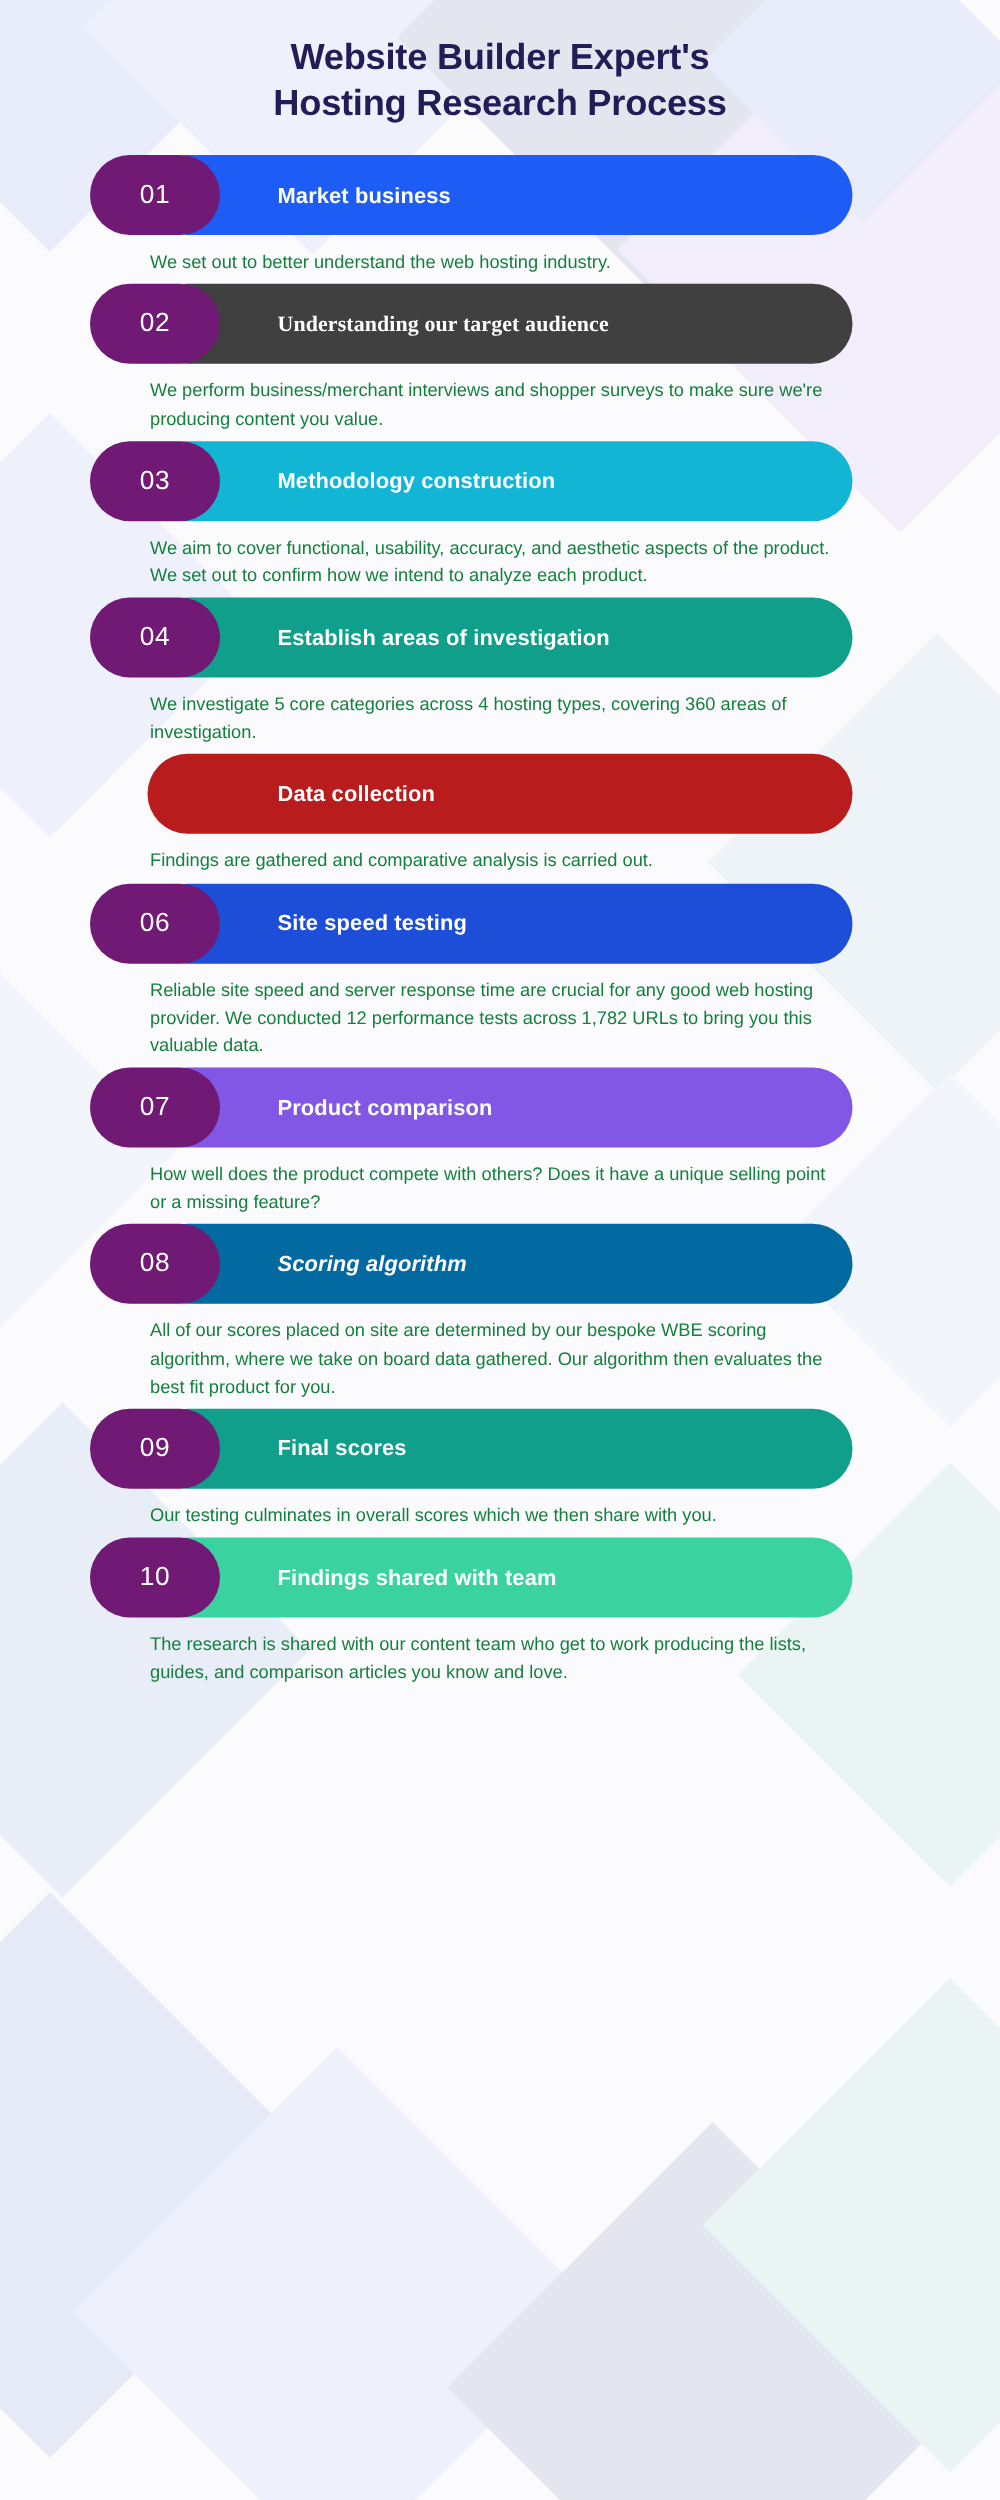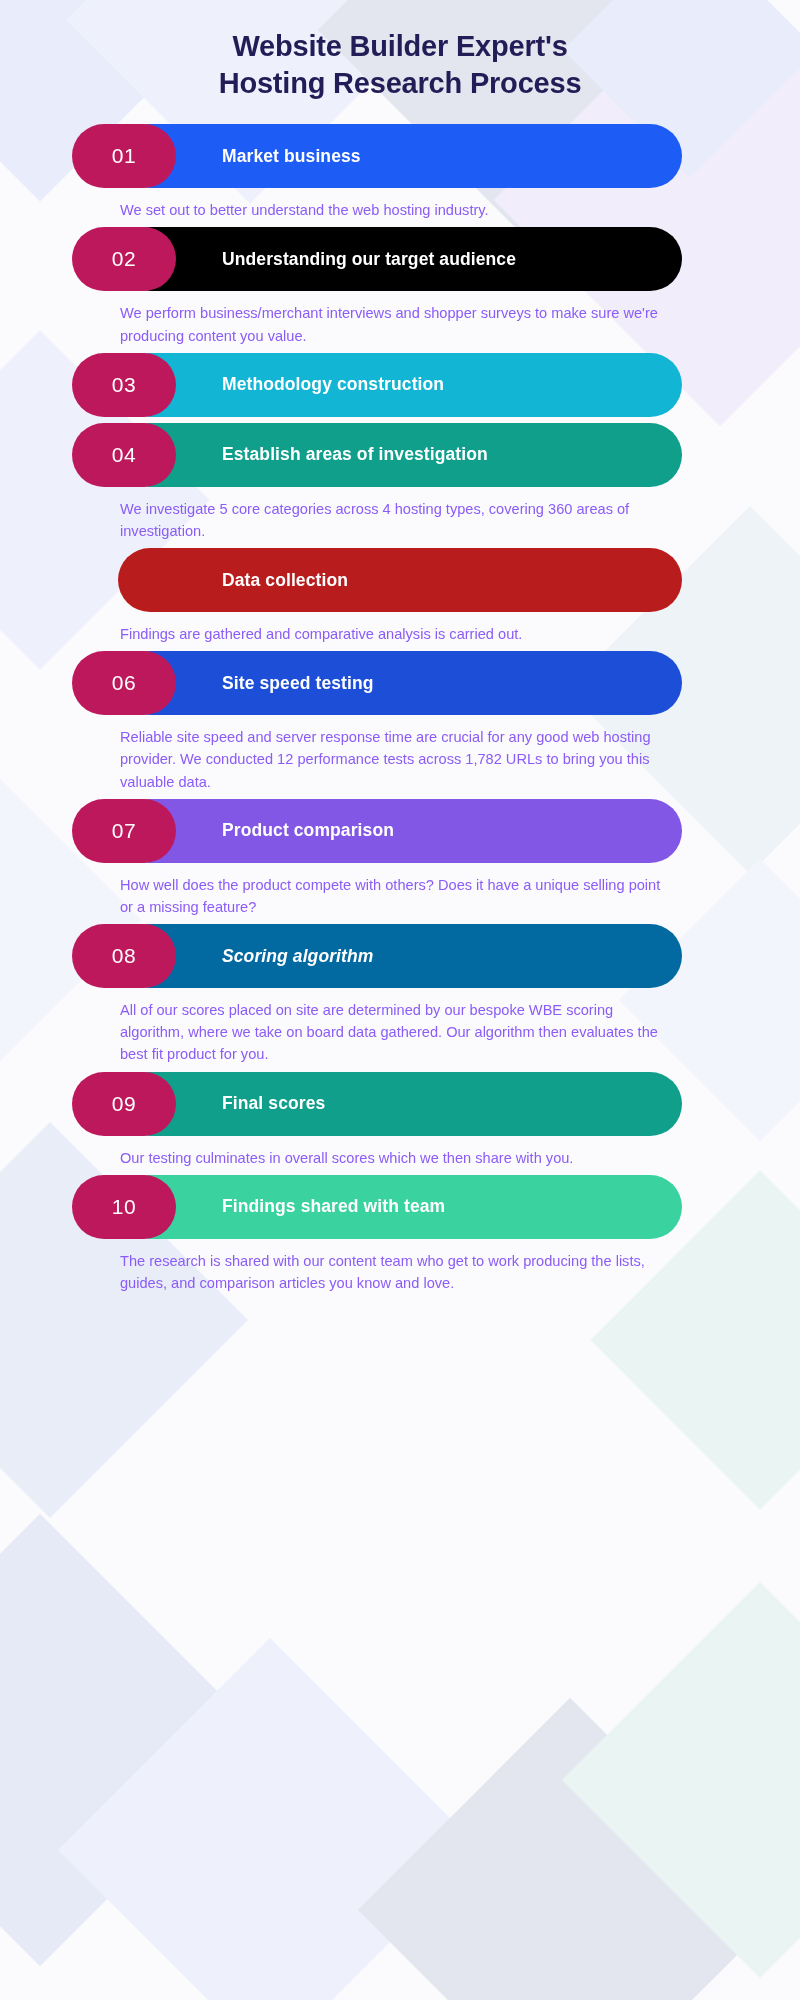--- a/index.html
+++ b/index.html
@@ -68,34 +68,34 @@
     padding-left: 104px;
     letter-spacing: 0.1px;
   }
   .badge {
     position: absolute;
     left: 0;
     top: 0;
     width: 104px;
     height: 64px;
     border-radius: 32px;
-    background: #be185d;
+    background: #701a75;
     display: flex;
     align-items: center;
     justify-content: center;
     z-index: 3;
   }
   .badge-num {
     color: #ffffff;
     font-size: 21px;
     font-weight: normal;
     letter-spacing: 0.5px;
   }
   .desc {
-    color: #8b5cf6;
+    color: #15803d;
     font-size: 14.6px;
     line-height: 1.52;
     padding: 11px 6px 0 2px;
     max-width: 560px;
   }
 </style>
 </head>
 <body>
 
 <div class="bg-layer">
@@ -132,39 +132,40 @@
         </div>
         <div class="badge">
           <span class="badge-num">01</span>
         </div>
       </div>
       <p class="desc">We set out to better understand the web hosting industry.</p>
     </div>
 
     <div class="step">
       <div class="bar-wrap">
-        <div class="bar" style="background:#000000;">
+        <div class="bar" style="background:#404040;font-family:Liberation Serif, serif;">
           <span class="bar-label">Understanding our target audience</span>
         </div>
         <div class="badge">
           <span class="badge-num">02</span>
         </div>
       </div>
       <p class="desc">We perform business/merchant interviews and shopper surveys to make sure we're producing content you value.</p>
     </div>
 
     <div class="step">
       <div class="bar-wrap">
         <div class="bar" style="background:#12b5d4;">
           <span class="bar-label">Methodology construction</span>
         </div>
         <div class="badge">
           <span class="badge-num">03</span>
         </div>
       </div>
+      <p class="desc">We aim to cover functional, usability, accuracy, and aesthetic aspects of the product. We set out to confirm how we intend to analyze each product.</p>
     </div>
 
     <div class="step">
       <div class="bar-wrap">
         <div class="bar" style="background:#0f9f8b;">
           <span class="bar-label">Establish areas of investigation</span>
         </div>
         <div class="badge">
           <span class="badge-num">04</span>
         </div>

